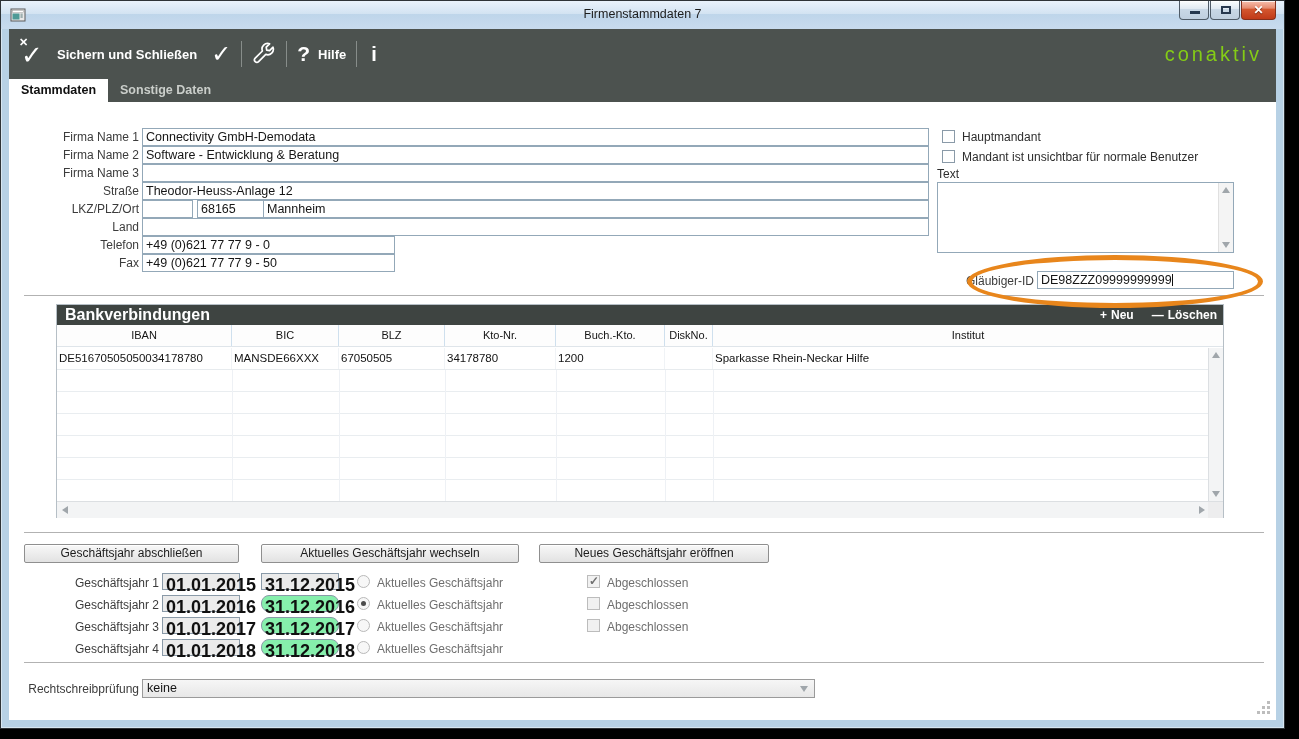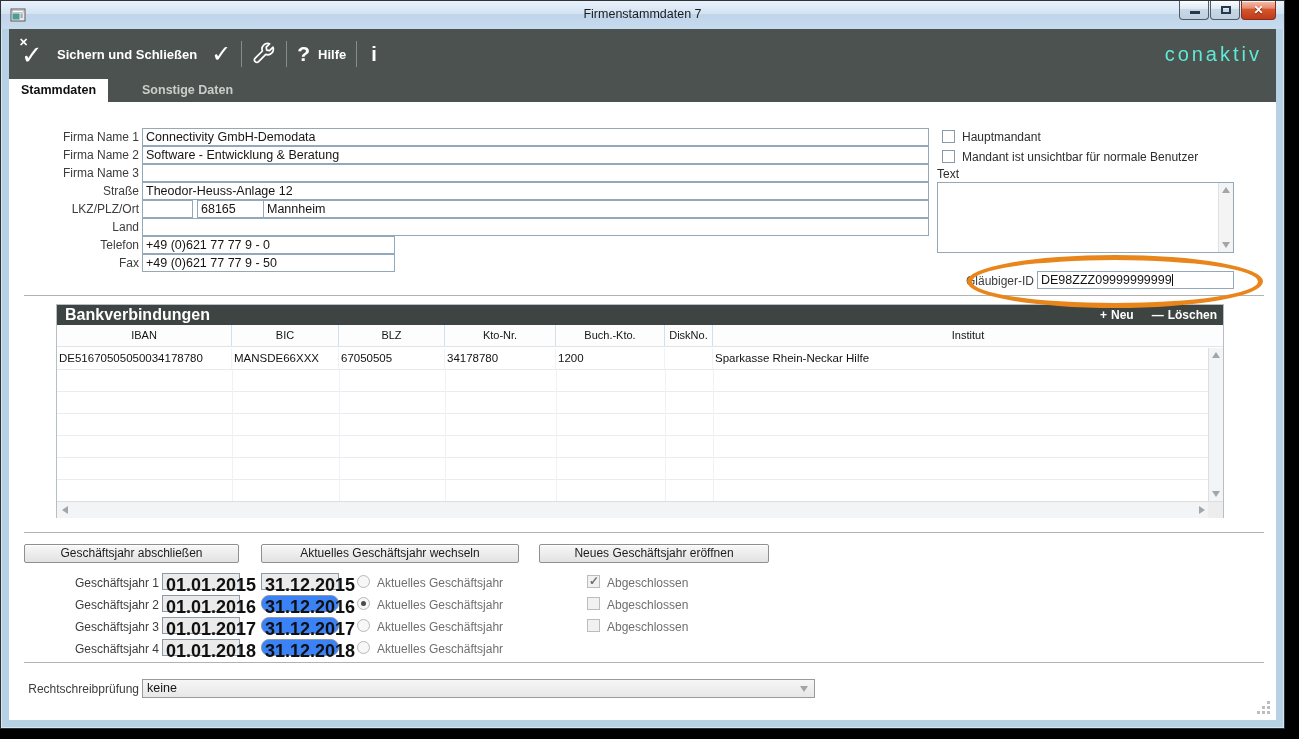--- a/index.html
+++ b/index.html
@@ -38,24 +38,24 @@
   .tool-group { display:flex; align-items:center; gap:8px; cursor:default; }
   .icon-savecheck { position:relative; width:30px; height:32px; display:inline-block; }
   .icon-savecheck .big { position:absolute; left:2px; top:2px; font-size:26px; line-height:30px; color:#fff; }
   .icon-savecheck .small-x { position:absolute; left:0; top:-2px; font-size:11px; font-weight:bold; color:#fff; }
   .tool-label { font-size:13px; font-weight:bold; color:#fff; }
   .icon-check { font-size:24px; line-height:24px; color:#fff; }
   .tool-sep { width:1px; height:26px; background:#878d8a; margin:0 10px; }
   .qmark { font-size:21px; font-weight:bold; color:#fff; }
   .imark { font-size:20px; font-weight:bold; color:#fff; padding:0 4px; }
   .brand { margin-left:auto; margin-right:14px; font-size:20px; letter-spacing:3px;
-           color:#5eead4; cursor:default; }
-
-  
-  .tabstrip { position:absolute; left:0; top:50px; right:0; height:23px; background:#4c524f; display:flex;gap:22px; }
+           color:#84cc16; cursor:default; }
+
+  
+  .tabstrip { position:absolute; left:0; top:50px; right:0; height:23px; background:#4c524f; display:flex; }
   .tab { padding:4px 12px 0 12px; font-size:12.5px; font-weight:bold; color:#caceca; cursor:default; height:23px; }
   .tab.active { background:#fff; color:#101010; }
 
   
   .flabel { position:absolute; font-size:12px; color:#3c3c3c; text-align:right; width:130px; left:0; line-height:17px; }
   .inp { position:absolute; height:18px; border:1px solid #93a8b8; background:#fff;
          font-size:12.5px; color:#151515; line-height:16px; padding:0 3px; overflow:hidden; white-space:nowrap; }
   .caret { display:inline-block; width:1px; height:12px; background:#111; vertical-align:-2px; }
   .checkbox { position:absolute; width:13px; height:13px; border:1px solid #8a9aa8; background:#fff; }
   .checkbox.gray { border-color:#bcbcbc; background:#f1f1f1; }
@@ -105,21 +105,21 @@
   .bank-corner { position:absolute; right:0; top:196px; width:15px; height:17px; background:#ededee; border-top:1px solid #dcdfe2; }
 
   
   .btn { position:absolute; height:19px; border:1px solid #8f8f8f; border-radius:2px;
          background:linear-gradient(#f8f8f8,#e2e2e2); font-size:12px; color:#1c1c1c;
          text-align:center; line-height:17px; cursor:default;
          box-shadow:inset 0 1px 0 #fff; }
   .fy-label { position:absolute; width:150px; text-align:right; font-size:12px; color:#3c3c3c; line-height:17px; left:0; }
   .date { position:absolute; width:78px; height:17px; border:1px solid #8a9aa8; background:#ebebeb;
           font-size:18px; font-weight:bold; color:#101010; line-height:15px; padding:4px 3px; }
-  .date.white { background:#3b82f6;border-radius:8px; }
+  .date.white { background:#86efac;border-radius:8px; }
   .radio { position:absolute; width:13px; height:13px; border-radius:50%;
            border:1px solid #b9b9b9; background:#f7f7f7; }
   .radio.checked::after { content:""; position:absolute; left:3px; top:3px; width:5px; height:5px;
                           border-radius:50%; background:#4c4c4c; }
   .gray-label { position:absolute; font-size:12px; color:#6f6f6f; line-height:14px; }
 
   
   .dropdown { position:absolute; left:133px; top:650px; width:673px; height:19px;
               border:1px solid #9a9a9a; background:linear-gradient(#f6f6f6,#e7e7e7);
               font-size:12.5px; color:#151515; line-height:17px; padding:0 4px; cursor:default; }

